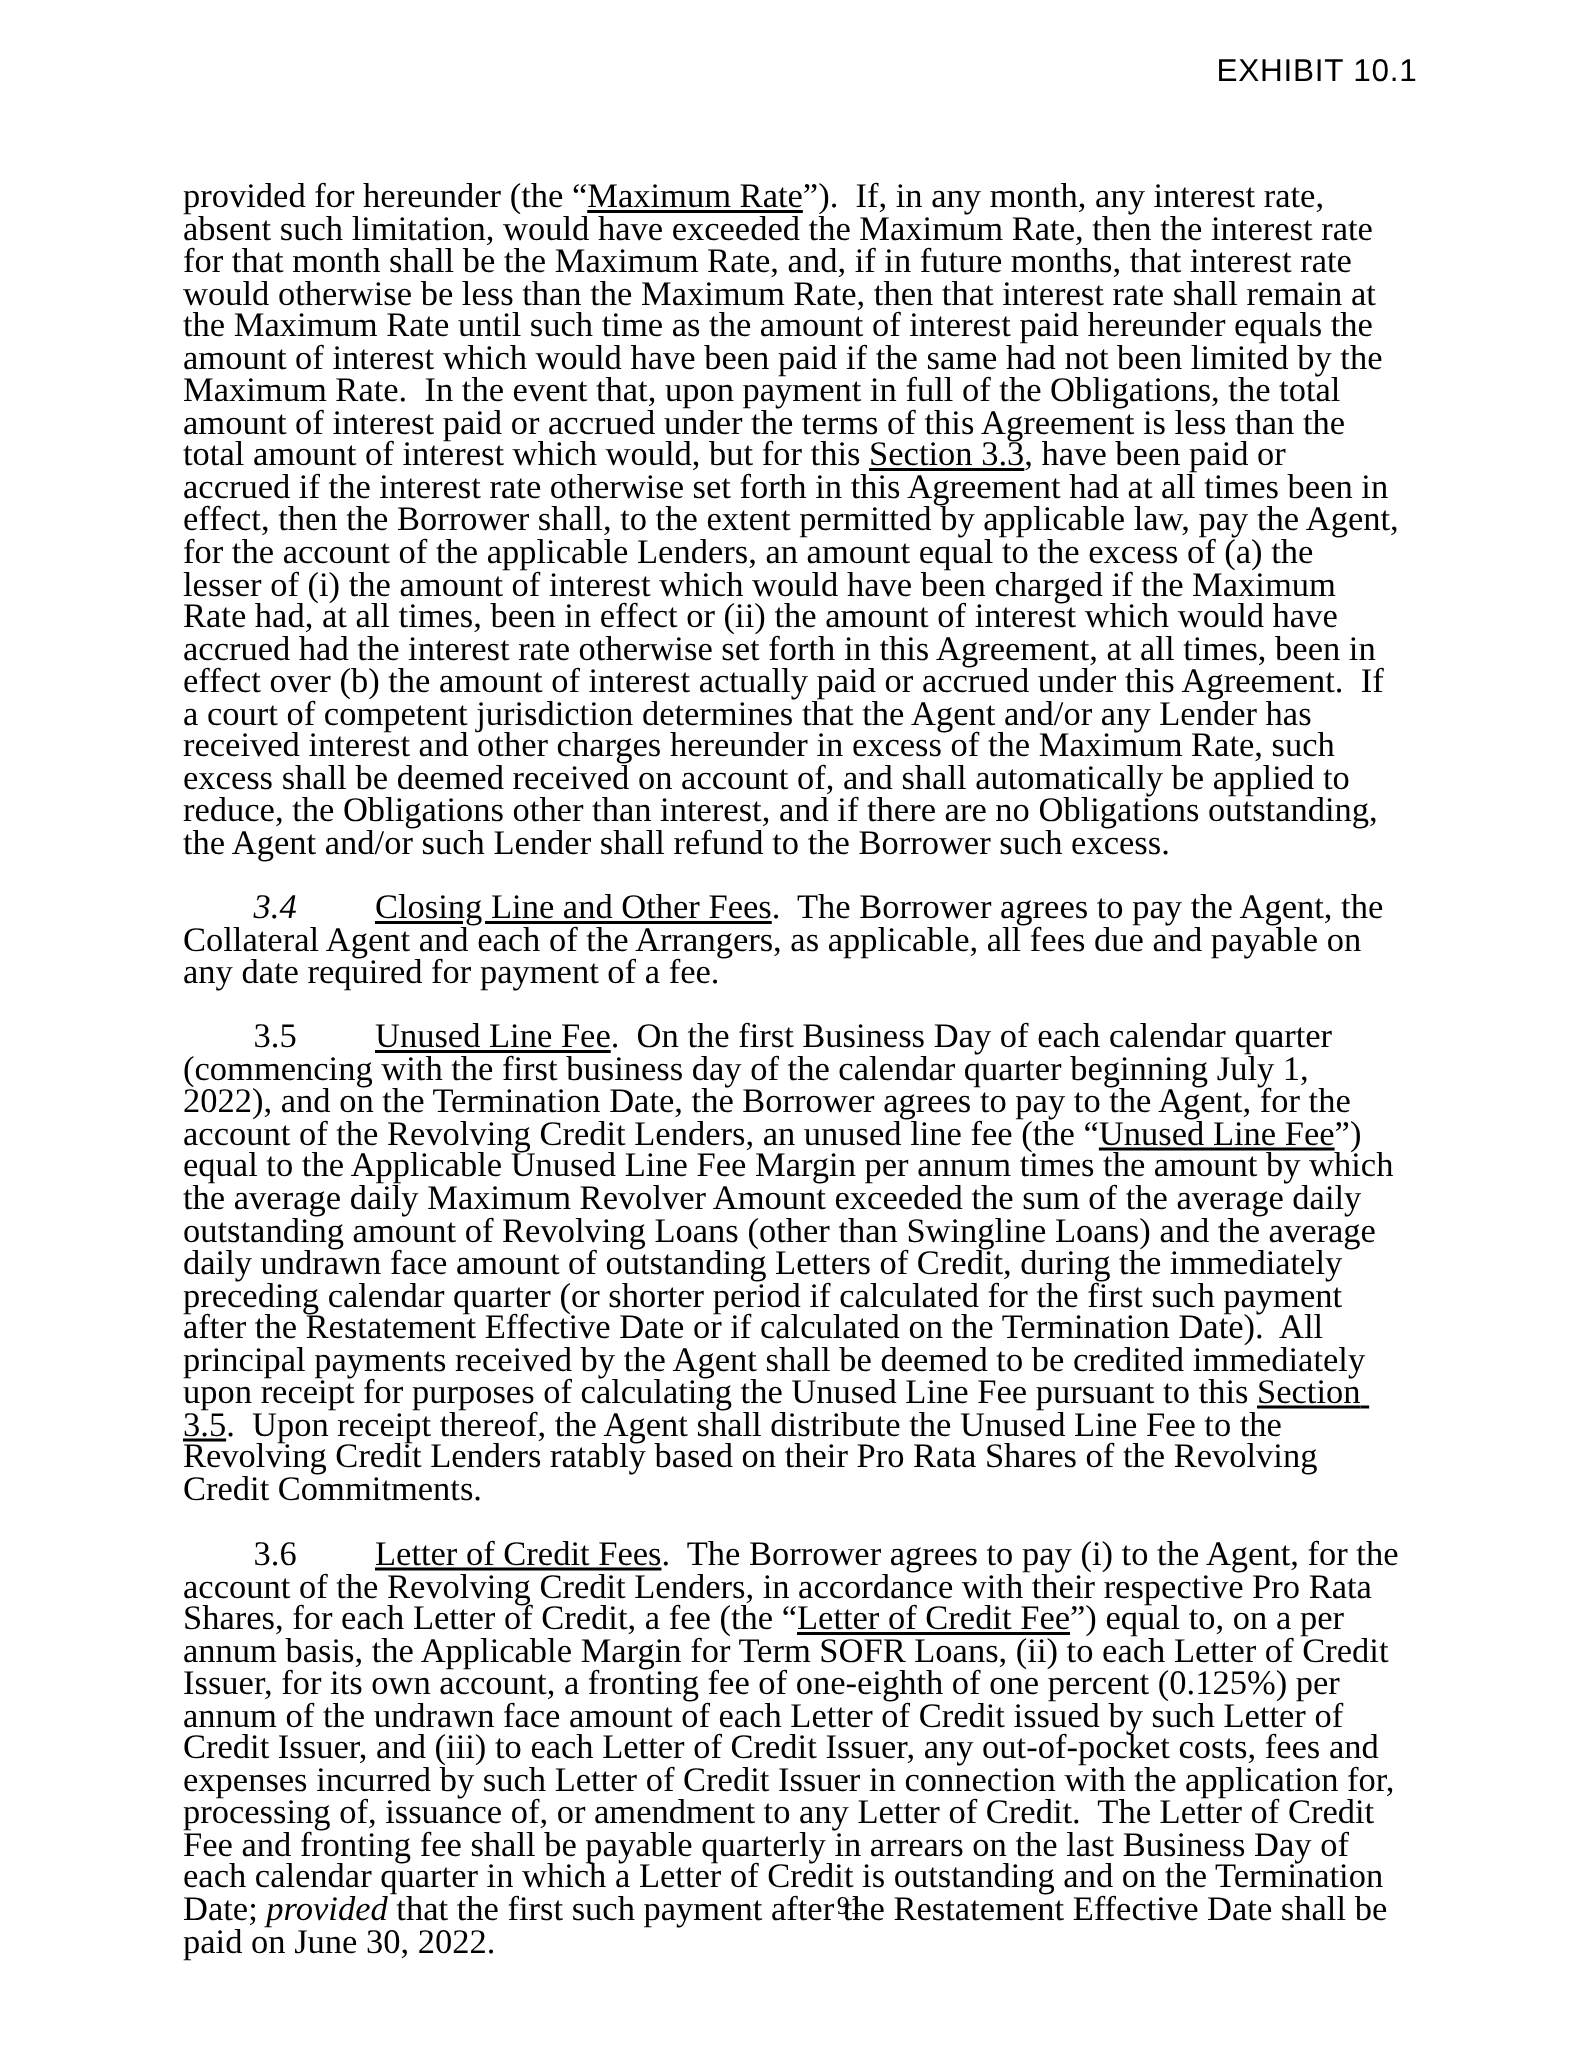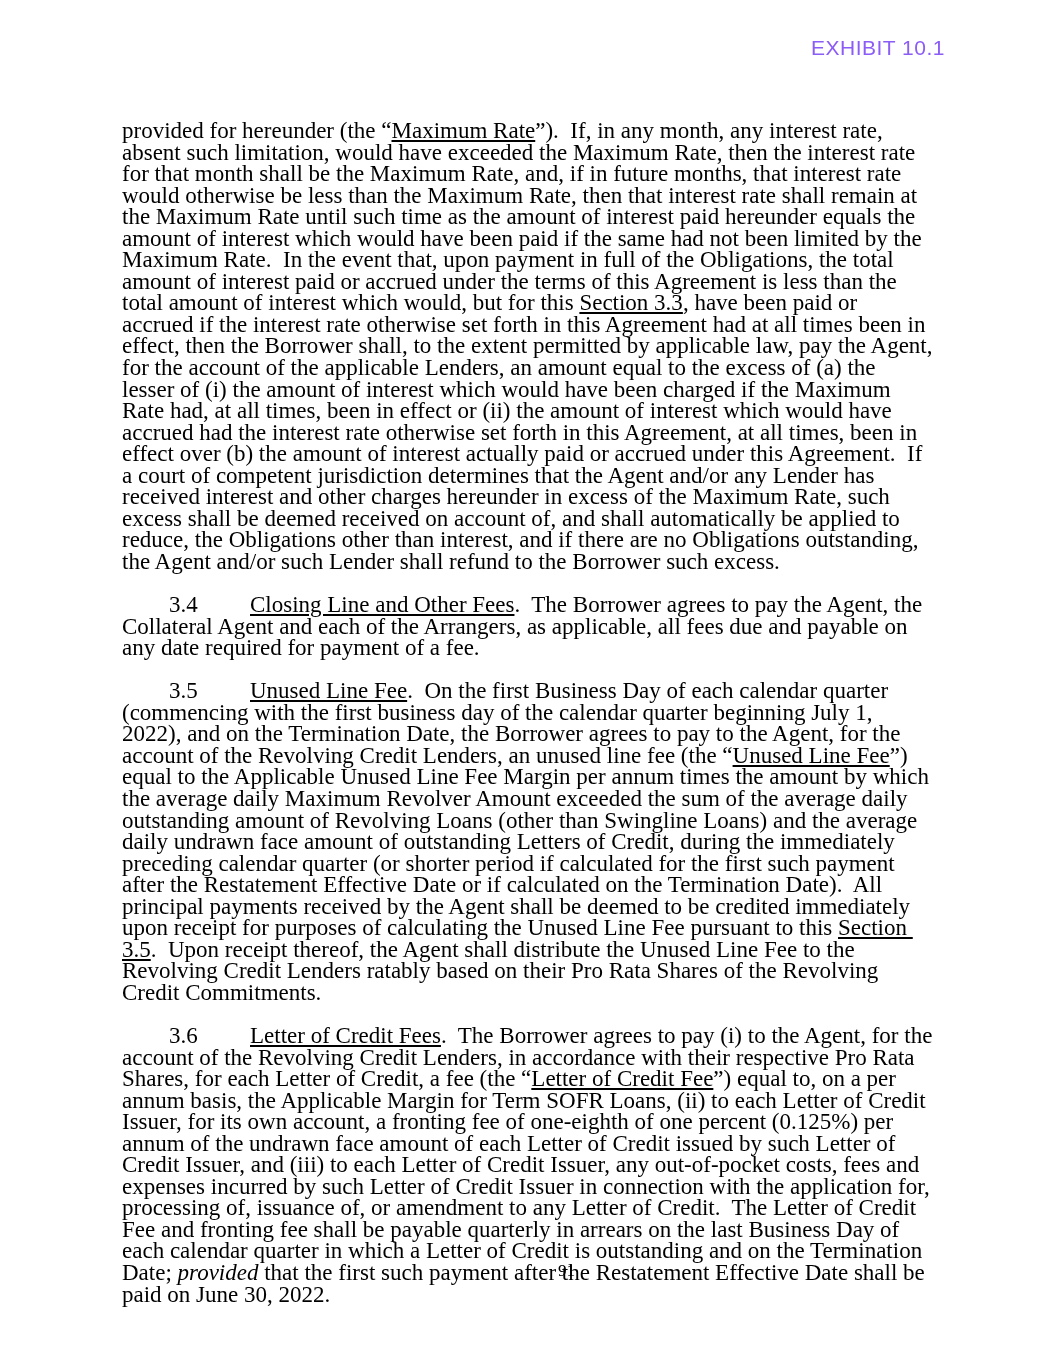--- a/index.html
+++ b/index.html
@@ -17,21 +17,21 @@
     font-family: "Liberation Serif", "DejaVu Serif", serif;
     overflow: hidden;
   }
   .exhibit-header {
     position: absolute;
     top: 36px;
     right: 110px;
     font-family: "Liberation Sans", "DejaVu Sans", sans-serif;
     font-size: 21px;
     letter-spacing: 0.5px;
-    color: #8b5cf6;
+    color: #000000;
   }
   .doc-body {
     position: absolute;
     top: 120px;
     left: 122px;
     width: 811px;
     font-size: 23px;
     line-height: 21.55px;
     text-align: left;
   }
@@ -55,19 +55,19 @@
   }
 </style>
 </head>
 <body>
 
 <div class="page">
   <div class="exhibit-header">EXHIBIT 10.1</div>
 
   <div class="doc-body">
     <p class="para"><span>provided for hereunder (the “</span><span class="u">Maximum Rate</span><span>”).  If, in any month, any interest rate, absent such limitation, would have exceeded the Maximum Rate, then the interest rate for that month shall be the Maximum Rate, and, if in future months, that interest rate would otherwise be less than the Maximum Rate, then that interest rate shall remain at the Maximum Rate until such time as the amount of interest paid hereunder equals the amount of interest which would have been paid if the same had not been limited by the Maximum Rate.  In the event that, upon payment in full of the Obligations, the total amount of interest paid or accrued under the terms of this Agreement is less than the total amount of interest which would, but for this </span><span class="u">Section 3.3</span><span>, have been paid or accrued if the interest rate otherwise set forth in this Agreement had at all times been in effect, then the Borrower shall, to the extent permitted by applicable law, pay the Agent, for the account of the applicable Lenders, an amount equal to the excess of (a) the lesser of (i) the amount of interest which would have been charged if the Maximum Rate had, at all times, been in effect or (ii) the amount of interest which would have accrued had the interest rate otherwise set forth in this Agreement, at all times, been in effect over (b) the amount of interest actually paid or accrued under this Agreement.  If a court of competent jurisdiction determines that the Agent and/or any Lender has received interest and other charges hereunder in excess of the Maximum Rate, such excess shall be deemed received on account of, and shall automatically be applied to reduce, the Obligations other than interest, and if there are no Obligations outstanding, the Agent and/or such Lender shall refund to the Borrower such excess.</span></p>
-    <p class="para"><span class="gap" style="width: 47px;"></span><span class="box" style="width: 81px;">3.4</span><span class="u">Closing Line and Other Fees</span><span>.  The Borrower agrees to pay the Agent, the Collateral Agent and each of the Arrangers, as applicable, all fees due and payable on any date required for payment of a fee.</span></p>
+    <p class="para"><span class="gap" style="width: 47px;"></span><span class="box" style="width: 81px; font-style: italic;">3.4</span><span class="u">Closing Line and Other Fees</span><span>.  The Borrower agrees to pay the Agent, the Collateral Agent and each of the Arrangers, as applicable, all fees due and payable on any date required for payment of a fee.</span></p>
     <p class="para"><span class="gap" style="width: 47px;"></span><span class="box" style="width: 81px;">3.5</span><span class="u">Unused Line Fee</span><span>.  On the first Business Day of each calendar quarter (commencing with the first business day of the calendar quarter beginning July 1, 2022), and on the Termination Date, the Borrower agrees to pay to the Agent, for the account of the Revolving Credit Lenders, an unused line fee (the “</span><span class="u">Unused Line Fee</span><span>”) equal to the Applicable Unused Line Fee Margin per annum times the amount by which the average daily Maximum Revolver Amount exceeded the sum of the average daily outstanding amount of Revolving Loans (other than Swingline Loans) and the average daily undrawn face amount of outstanding Letters of Credit, during the immediately preceding calendar quarter (or shorter period if calculated for the first such payment after the Restatement Effective Date or if calculated on the Termination Date).  All principal payments received by the Agent shall be deemed to be credited immediately upon receipt for purposes of calculating the Unused Line Fee pursuant to this </span><span class="u">Section 3.5</span><span>.  Upon receipt thereof, the Agent shall distribute the Unused Line Fee to the Revolving Credit Lenders ratably based on their Pro Rata Shares of the Revolving Credit Commitments.</span></p>
     <p class="para"><span class="gap" style="width: 47px;"></span><span class="box" style="width: 81px;">3.6</span><span class="u">Letter of Credit Fees</span><span>.  The Borrower agrees to pay (i) to the Agent, for the account of the Revolving Credit Lenders, in accordance with their respective Pro Rata Shares, for each Letter of Credit, a fee (the “</span><span class="u">Letter of Credit Fee</span><span>”) equal to, on a per annum basis, the Applicable Margin for Term SOFR Loans, (ii) to each Letter of Credit Issuer, for its own account, a fronting fee of one-eighth of one percent (0.125%) per annum of the undrawn face amount of each Letter of Credit issued by such Letter of Credit Issuer, and (iii) to each Letter of Credit Issuer, any out-of-pocket costs, fees and expenses incurred by such Letter of Credit Issuer in connection with the application for, processing of, issuance of, or amendment to any Letter of Credit.  The Letter of Credit Fee and fronting fee shall be payable quarterly in arrears on the last Business Day of each calendar quarter in which a Letter of Credit is outstanding and on the Termination Date; </span><span class="i">provided</span><span> that the first such payment after the Restatement Effective Date shall be paid on June 30, 2022.</span></p>
   </div>
 
   <div class="page-number">91</div>
 </div>
 
 </body></html>

